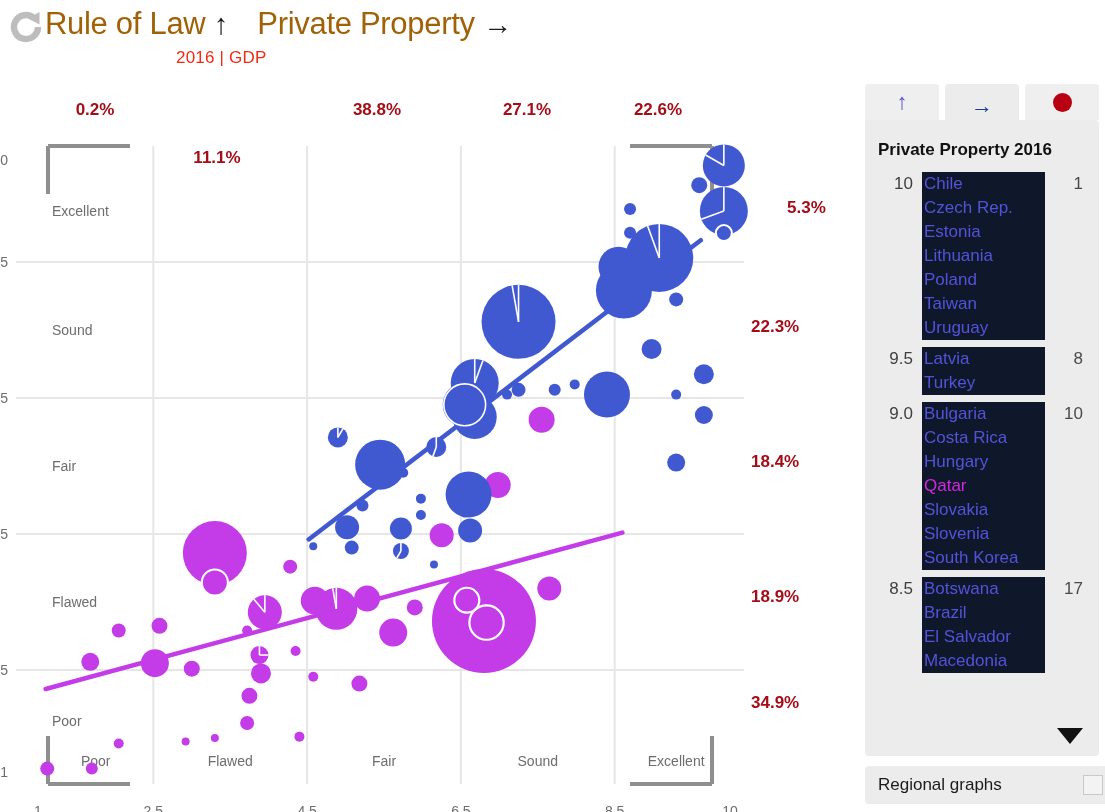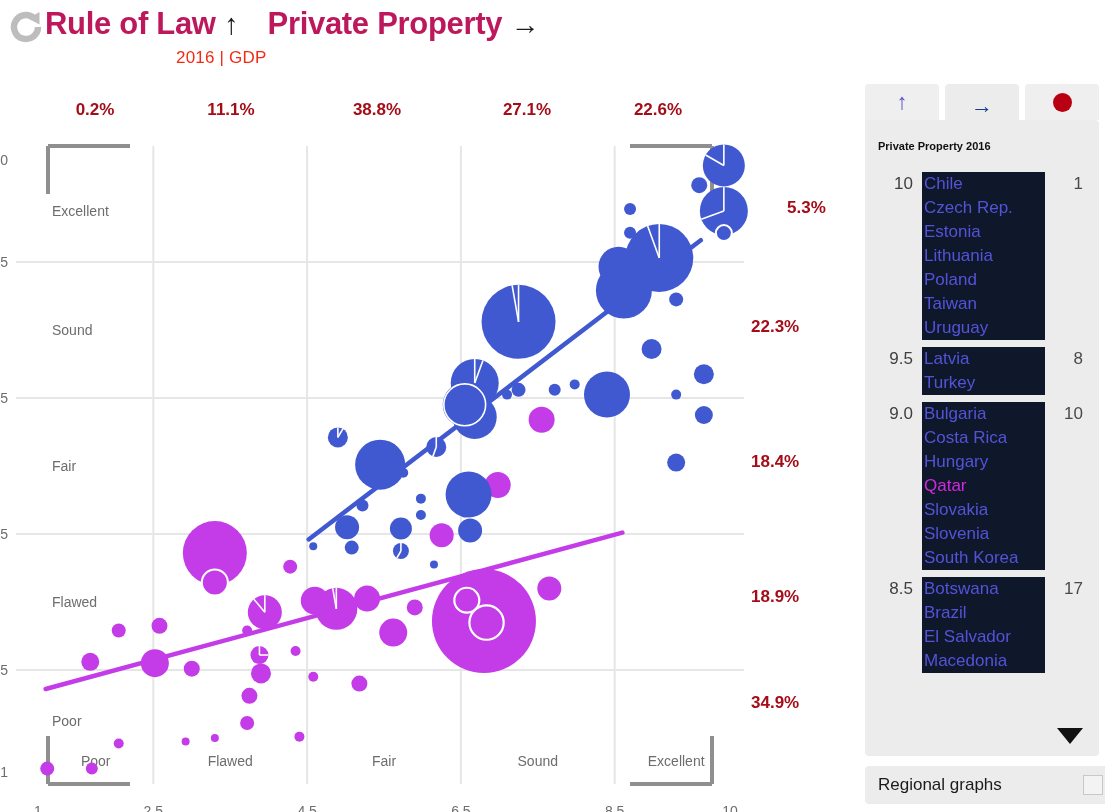--- a/index.html
+++ b/index.html
@@ -8,21 +8,21 @@
     font-family:"Liberation Sans", sans-serif;
     -webkit-font-smoothing:antialiased;
   }
   #app{position:relative;width:1105px;height:812px;}
 
   
   #header{position:absolute;left:0;top:0;width:860px;height:78px;}
   #reload-icon{position:absolute;left:8px;top:10px;width:38px;height:34px;}
   #title-row{position:absolute;left:45px;top:6px;white-space:nowrap;}
   .title-main{
-    font-size:31px;font-weight:bold;color:#be185d;letter-spacing:-0.3px;
+    font-size:31px;font-weight:normal;color:#a16207;letter-spacing:-0.3px;
     display:inline-block;vertical-align:middle;
   }
   .title-arrow{
     font-size:29px;font-weight:bold;color:#1b1b1b;display:inline-block;
     vertical-align:middle;padding:0 4px;
   }
   .title-gap{display:inline-block;width:16px;}
   #subtitle{
     position:absolute;left:128px;top:48px;font-size:17px;color:#f22a12;
     letter-spacing:0.2px;
@@ -66,21 +66,21 @@
   #tab-size{left:160px;width:74px;}
   .tab-arrow-y{font-size:22px;font-weight:bold;color:#5a52d5;line-height:1;}
   .tab-arrow-x{font-size:22px;font-weight:bold;color:#123f8f;line-height:1;}
   .tab-dot{width:19px;height:19px;border-radius:50%;background:#b80012;}
 
   #panel{
     position:absolute;left:5px;top:120px;width:234px;height:636px;
     background:#ececec;border-radius:0 4px 4px 4px;overflow:hidden;
   }
   #panel-title{
-    position:absolute;left:13px;top:20px;font-size:11px;font-weight:bold;color:#111111;
+    position:absolute;left:13px;top:20px;font-size:17px;font-weight:bold;color:#111111;
     white-space:nowrap;
   }
   #rank-list{position:absolute;left:0;top:52px;width:234px;height:552px;overflow:hidden;}
   .rank-group{position:relative;display:flex;align-items:flex-start;margin-bottom:7px;}
   .rg-score{
     width:48px;text-align:right;padding-right:9px;font-size:17px;color:#3f3f3f;
     line-height:24px;flex:none;
   }
   .rg-names{
     background:#0f172a;flex:none;width:117px;padding:0 4px 0 2px;
@@ -122,21 +122,21 @@
       <span class="title-gap"></span>
       <span class="title-main">Private Property</span>
       <span class="title-arrow">→</span>
     </div>
 
     <div id="subtitle">2016 | GDP</div>
   </div>
 
   <div id="top-percents">
       <div class="pct-top" style="left: 95px;">0.2%</div>
-      <div class="pct-top" style="left: 231px;">11.1%</div>
+      <div class="pct-top" style="left: 217px; margin-top: 48px;">11.1%</div>
       <div class="pct-top" style="left: 377px;">38.8%</div>
       <div class="pct-top" style="left: 527px;">27.1%</div>
       <div class="pct-top" style="left: 658px;">22.6%</div>
     </div>
 
 
   <div id="plot-wrap">
     <svg id="plot-svg" width="760" height="680">
         <line x1="153.33333333333331" y1="14" x2="153.33333333333331" y2="652" stroke="#e6e6e6" stroke-width="2"></line>
         <line x1="307.11111111111114" y1="14" x2="307.11111111111114" y2="652" stroke="#e6e6e6" stroke-width="2"></line>

